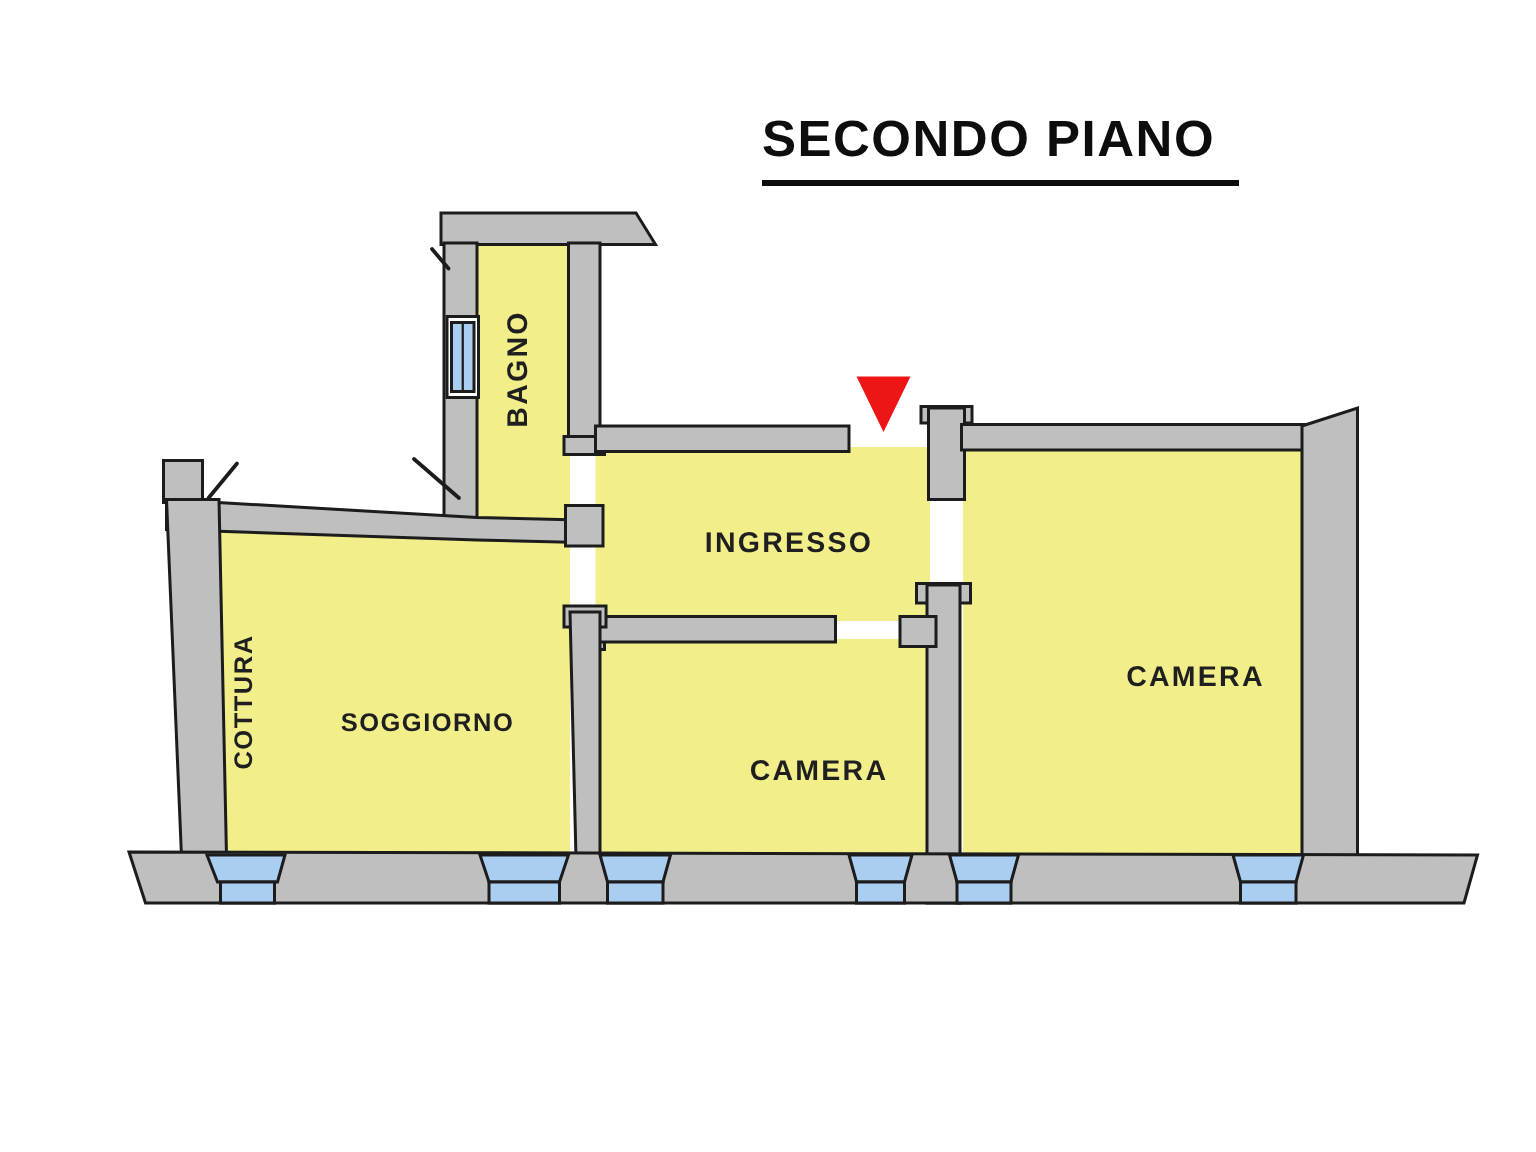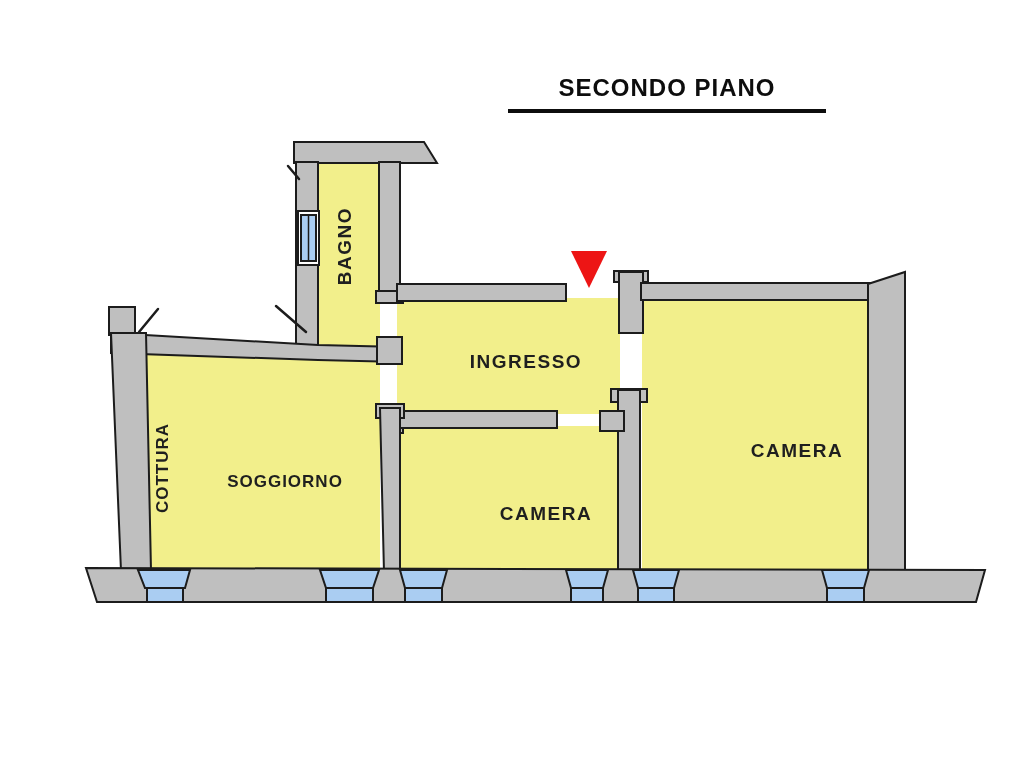--- a/index.html
+++ b/index.html
@@ -3,22 +3,22 @@
 <meta charset="utf-8">
 <style>
   html,body{margin:0;padding:0;background:#ffffff;}
   #stage{
     position:relative;width:1024px;height:768px;overflow:hidden;
     background:var(--page-bg,#ffffff);
     font-family:"Liberation Sans",sans-serif;
   }
   .title{
     position:absolute;left:508px;top:74px;width:318px;
-    text-align:center;
-    font-size:24px;font-weight:700;letter-spacing:1px;
+    text-align:left;
+    font-size:34px;font-weight:700;letter-spacing:1px;
     color:var(--title,#0d0d0d);
     border-bottom:4px solid var(--title,#0d0d0d);
     padding-bottom:7px;
     white-space:nowrap;
   }
   svg{position:absolute;left:0;top:0;}
   .room{fill:var(--room-fill,#f2ef8b);stroke:none;}
   .wall{fill:var(--wall-fill,#bfbfbf);stroke:var(--outline,#1c1c1c);stroke-width:2;stroke-linejoin:miter;}
   .window-frame{fill:#ffffff;stroke:var(--outline,#1c1c1c);stroke-width:2;}
   .window-pane{fill:var(--window-fill,#aacdf2);stroke:var(--outline,#1c1c1c);stroke-width:2;}

